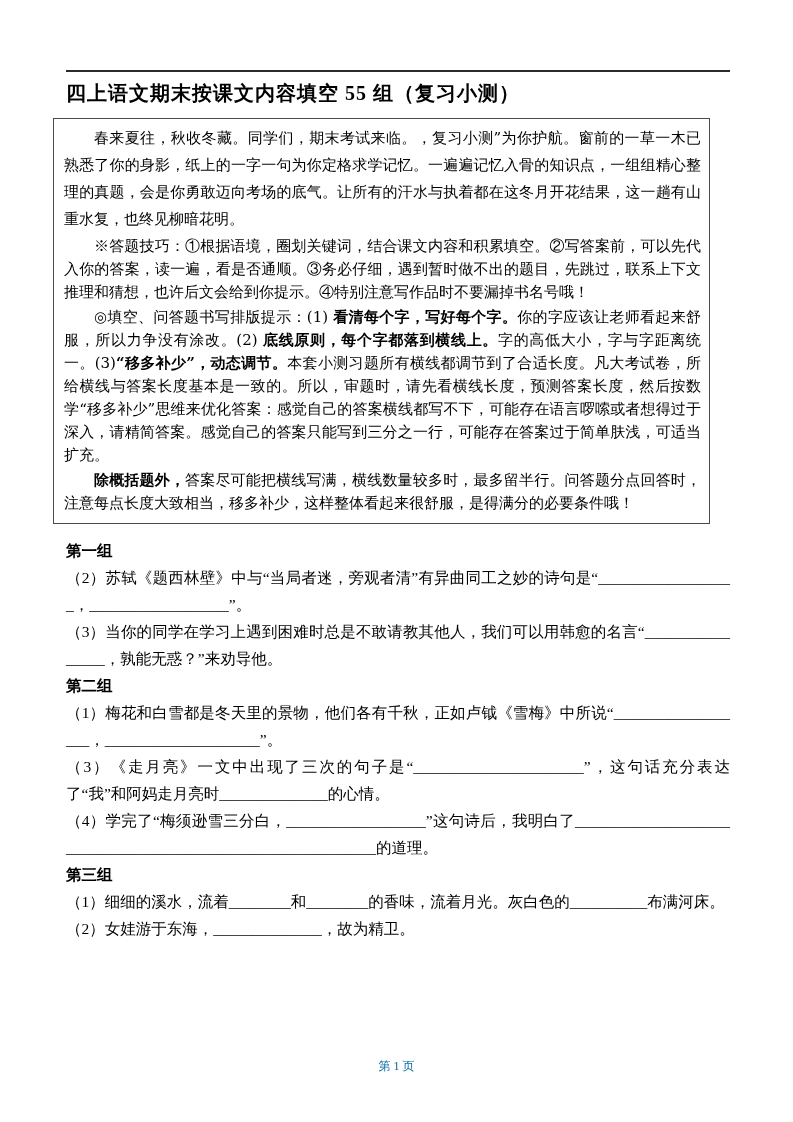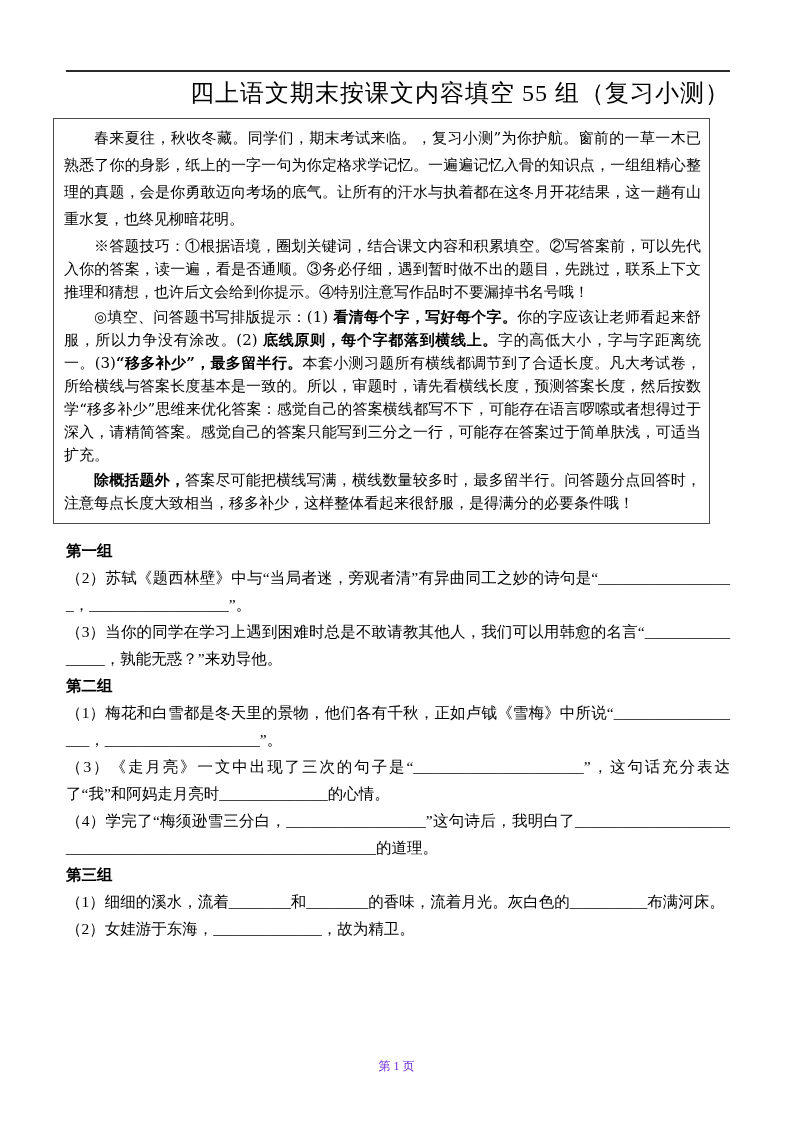--- a/index.html
+++ b/index.html
@@ -5,21 +5,21 @@
   html, body { margin: 0; padding: 0; }
   body {
     width: 793px; height: 1122px;
     background: #ffffff; color: #000000;
     font-family: "Liberation Serif", "DejaVu Serif", serif;
     position: relative; overflow: hidden;
   }
   .content { position: absolute; left: 66px; top: 70px; width: 664px; }
   .header-rule { border-top: 2px solid #2b2b2b; height: 0; }
   .page-title {
-    font-size: 24px; font-weight: 400; text-align: right;
+    font-size: 20px; font-weight: 700; text-align: left;
     margin: 5px 0 9px; line-height: 32px; letter-spacing: 1px;
   }
   .intro-box {
     border: 1.6px solid #4a4a4a;
     margin-left: -13px; width: 657px; box-sizing: border-box;
     padding: 4px 8px 6px 10px;
   }
   .intro-box p {
     margin: 2px 0; font-size: 15px; line-height: 23px;
     text-indent: 2em; text-align: justify;
@@ -28,36 +28,36 @@
   .intro-box p.first { line-height: 27px; }
   .bold { font-weight: 700; }
   .qa { margin-top: 13px; font-family: Liberation Serif, serif; }
   .group-heading { font-size: 15.5px; font-weight: 700; line-height: 27px; margin: 0; }
   .question {
     font-size: 15.5px; line-height: 27px; margin: 0;
     text-align: justify; word-break: break-all; overflow-wrap: anywhere;
   }
   .page-footer {
     position: absolute; bottom: 47px; left: 0; width: 100%;
-    text-align: center; font-size: 12px; color: #6d28d9;
+    text-align: center; font-size: 12px; color: #0369a1;
   }
 </style>
 </head>
 <body>
 
 <div class="content">
 
   <div class="header-rule"></div>
 
   <h1 class="page-title">四上语文期末按课文内容填空 55 组（复习小测）</h1>
 
   <div class="intro-box">
     <p class="first">春来夏往，秋收冬藏。同学们，期末考试来临。，复习小测”为你护航。窗前的一草一木已熟悉了你的身影，纸上的一字一句为你定格求学记忆。一遍遍记忆入骨的知识点，一组组精心整理的真题，会是你勇敢迈向考场的底气。让所有的汗水与执着都在这冬月开花结果，这一趟有山重水复，也终见柳暗花明。</p>
     <p>※答题技巧：①根据语境，圈划关键词，结合课文内容和积累填空。②写答案前，可以先代入你的答案，读一遍，看是否通顺。③务必仔细，遇到暂时做不出的题目，先跳过，联系上下文推理和猜想，也许后文会给到你提示。④特别注意写作品时不要漏掉书名号哦！</p>
-    <p><span>◎填空、问答题书写排版提示：(1) </span><span class="bold">看清每个字，写好每个字。</span><span>你的字应该让老师看起来舒服，所以力争没有涂改。(2) </span><span class="bold">底线原则，每个字都落到横线上。</span><span>字的高低大小，字与字距离统一。(3)</span><span class="bold">“移多补少”，最多留半行。</span><span>本套小测习题所有横线都调节到了合适长度。凡大考试卷，所给横线与答案长度基本是一致的。所以，审题时，请先看横线长度，预测答案长度，然后按数学“移多补少”思维来优化答案：感觉自己的答案横线都写不下，可能存在语言啰嗦或者想得过于深入，请精简答案。感觉自己的答案只能写到三分之一行，可能存在答案过于简单肤浅，可适当扩充。</span></p>
+    <p><span>◎填空、问答题书写排版提示：(1) </span><span class="bold">看清每个字，写好每个字。</span><span>你的字应该让老师看起来舒服，所以力争没有涂改。(2) </span><span class="bold">底线原则，每个字都落到横线上。</span><span>字的高低大小，字与字距离统一。(3)</span><span class="bold">“移多补少”，动态调节。</span><span>本套小测习题所有横线都调节到了合适长度。凡大考试卷，所给横线与答案长度基本是一致的。所以，审题时，请先看横线长度，预测答案长度，然后按数学“移多补少”思维来优化答案：感觉自己的答案横线都写不下，可能存在语言啰嗦或者想得过于深入，请精简答案。感觉自己的答案只能写到三分之一行，可能存在答案过于简单肤浅，可适当扩充。</span></p>
     <p><span class="bold">除概括题外，</span><span>答案尽可能把横线写满，横线数量较多时，最多留半行。问答题分点回答时，注意每点长度大致相当，移多补少，这样整体看起来很舒服，是得满分的必要条件哦！</span></p>
   </div>
 
   <div class="qa">
 
     <section>
       <p class="group-heading">第一组</p>
       <p class="question">（2）苏轼《题西林壁》中与“当局者迷，旁观者清”有异曲同工之妙的诗句是“__________________，__________________”。</p>
       <p class="question">（3）当你的同学在学习上遇到困难时总是不敢请教其他人，我们可以用韩愈的名言“________________，孰能无惑？”来劝导他。</p>
     </section>

